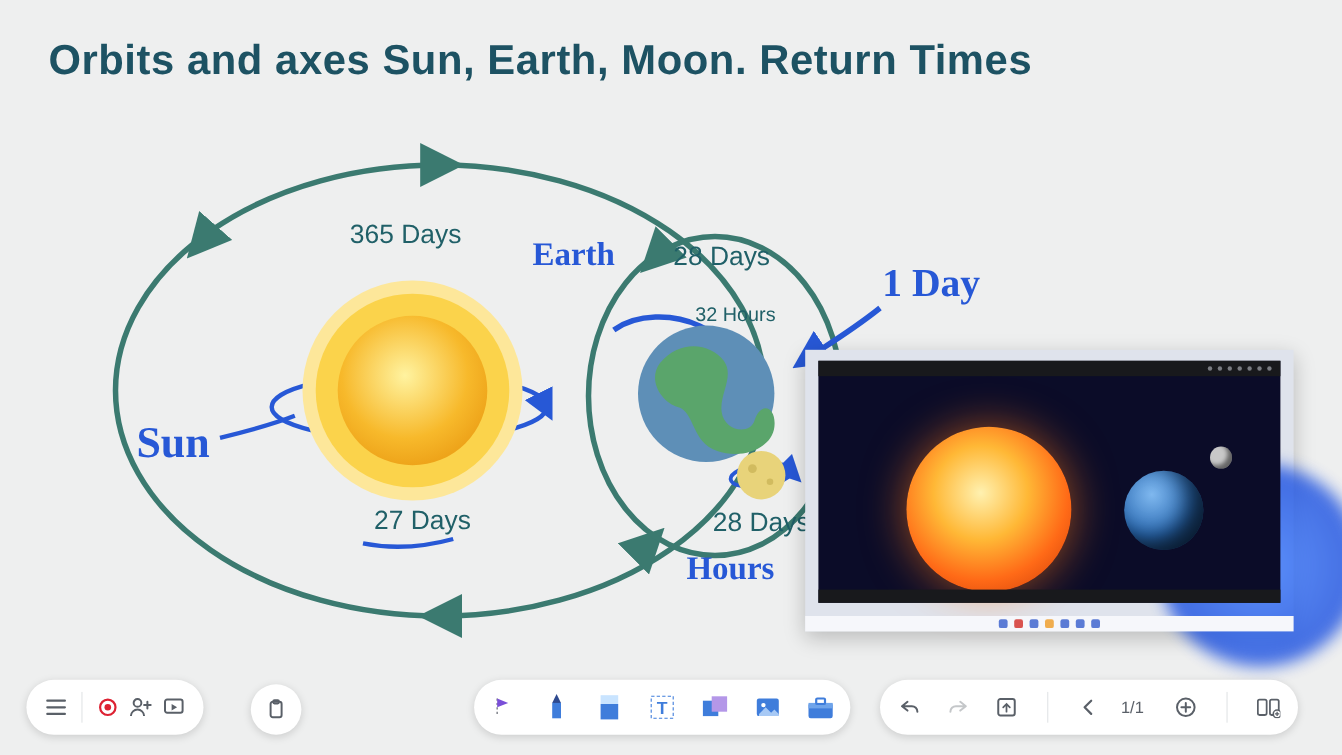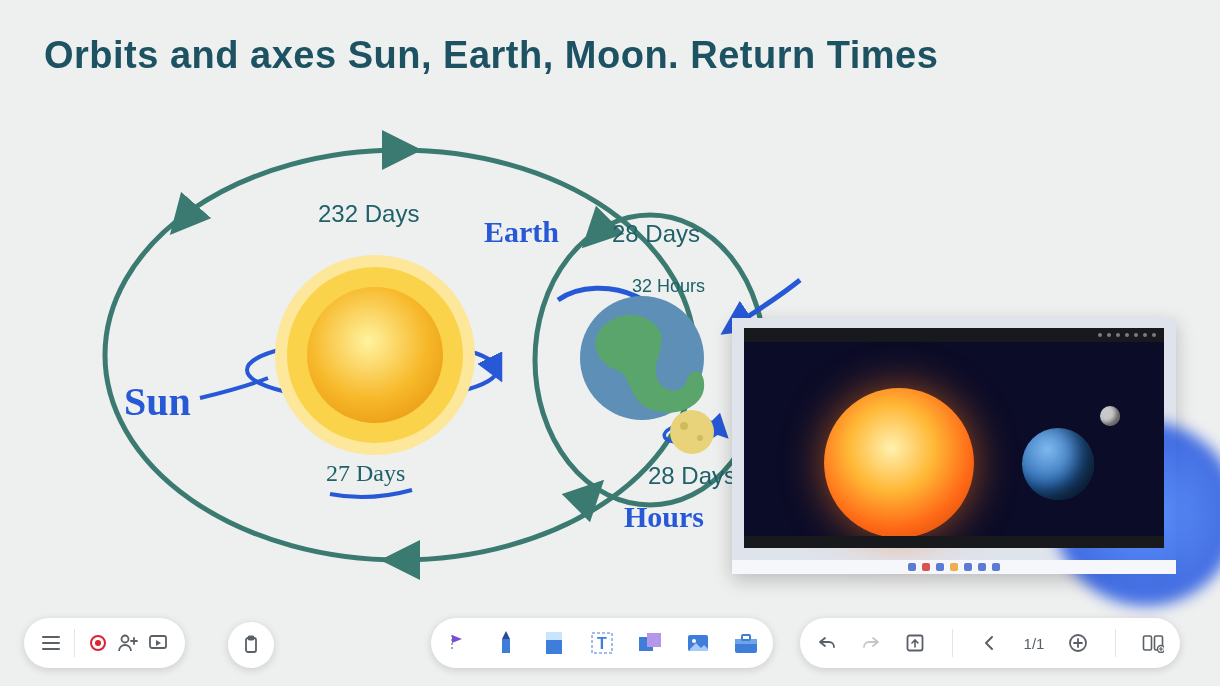--- a/index.html
+++ b/index.html
@@ -8,21 +8,21 @@
   .title { position:absolute; left:44px; top:34px; font-size:38px; font-weight:700; color:#1d5263; letter-spacing:0.5px; }
   .orbit-label { position:absolute; color:#206068; font-size:24px; }
   .handwrite { position:absolute; color:#2758d6; font-family:"Comic Sans MS","Segoe Script",cursive; font-size:30px; font-weight:600; }
   .toolbar { position:absolute; bottom:18px; background:#fff; border-radius:999px; box-shadow:0 2px 8px rgba(0,0,0,.15); display:flex; align-items:center; height:50px; padding:0 12px; }
   .tl-left { left:24px; }
   .tl-mid { left:50%; transform:translateX(-50%); gap:18px; }
   .tl-right { right:24px; gap:14px; }
   .toolbar .divider { width:1px; height:28px; background:#e2e4e6; margin:0 8px; }
   .ibtn { width:30px; height:30px; display:flex; align-items:center; justify-content:center; cursor:pointer; color:#5a6068; border-radius:6px; }
   .tl-clip { position:absolute; bottom:18px; left:228px; width:46px; height:46px; border-radius:50%; background:#fff; box-shadow:0 2px 8px rgba(0,0,0,.15); display:flex; align-items:center; justify-content:center; cursor:pointer; color:#5a6068; }
-  .page-ind { font-size:15px; color:#5a6068; min-width:30px; text-align:center; }
+  .page-ind { font-size:15px; color:#5a6068; min-width:30px; text-align:left; }
   .pip { position:absolute; right:28px; top:318px; width:444px; height:256px; background:#dfe3ec; box-shadow:0 6px 18px rgba(0,0,0,.22); }
   .pip-inner { position:absolute; left:12px; top:10px; right:12px; bottom:26px; background:#0b0c28; }
   .pip-topbar { position:absolute; left:0; top:0; right:0; height:14px; background:#18191c; display:flex; justify-content:flex-end; align-items:center; gap:5px; padding:0 8px;}
   .pip-topbar span{ width:4px;height:4px;border-radius:50%; background:#7a7c82;}
   .pip-bottombar{ position:absolute; left:0; right:0; bottom:0; height:12px; background:#18191c;}
   .pip-taskbar { position:absolute; left:0; right:0; bottom:0; height:14px; background:#f6f7fb; display:flex; justify-content:center; align-items:center; gap:6px;}
   .pip-taskbar i{ width:8px;height:8px; background:#5b7bd5; border-radius:2px; display:block;}
   .pip-sun{ position:absolute; left:80px; top:60px; width:150px; height:150px; border-radius:50%; background:radial-gradient(circle at 45% 40%, #fff1b0 0%, #ffb836 35%, #ff6a17 65%, #c53406 100%); box-shadow:0 0 40px rgba(255,120,20,.6);}
   .pip-earth{ position:absolute; right:70px; top:100px; width:72px; height:72px; border-radius:50%; background:radial-gradient(circle at 35% 30%, #7fb8ef 0%, #2a6bb5 55%, #0b2d55 100%); box-shadow:inset -14px -10px 18px rgba(0,0,0,.6);}
   .pip-moon{ position:absolute; right:44px; top:78px; width:20px; height:20px; border-radius:50%; background:#c8c8c8; box-shadow:inset -4px -3px 4px rgba(0,0,0,.5);}
@@ -79,29 +79,30 @@
     </radialGradient>
 
     <circle cx="642" cy="358" r="62" fill="#5e8fb7"></circle>
     <path d="M600 330 c18 -22 46 -18 58 -2 c10 14 -4 30 -2 46 c2 18 26 22 30 8 c6 -18 20 -12 18 6 c-2 20 -30 30 -52 22 c-24 -8 -20 -36 -36 -40 c-14 -4 -28 -24 -16 -40z" fill="#5aa56b"></path>
 
     <circle cx="692" cy="432" r="22" fill="#e8d37a"></circle>
     <circle cx="684" cy="426" r="4" fill="#d1bb5f"></circle>
     <circle cx="700" cy="438" r="3" fill="#d1bb5f"></circle>
   </svg>
 
-  <div class="orbit-label" style="left:318px; top:200px;">232 Days</div>
-  <div class="orbit-label" style="left:326px; top:460px;font-family:Liberation Serif, serif;">27 Days</div>
+  <div class="orbit-label" style="left:318px; top:200px;">365 Days</div>
+  <div class="orbit-label" style="left:340px; top:460px;">27 Days</div>
   <div class="orbit-label" style="left:612px; top:220px;">28 Days</div>
   <div class="orbit-label" style="left:632px; top:276px; font-size:18px;">32 Hours</div>
   <div class="orbit-label" style="left:648px; top:462px;">28 Days</div>
 
   <div class="handwrite" style="left:124px; top:378px; font-size:40px;">Sun</div>
   <div class="handwrite" style="left:484px; top:215px;">Earth</div>
   <div class="handwrite" style="left:624px; top:500px;">Hours</div>
+  <div class="handwrite" style="left:802px; top:236px; font-size:36px;">1 Day</div>
 
   <div class="pip">
     <div class="pip-bloom"></div>
     <div class="pip-inner">
       <div class="pip-topbar">
         <span></span>
           <span></span>
           <span></span>
           <span></span>
           <span></span>

